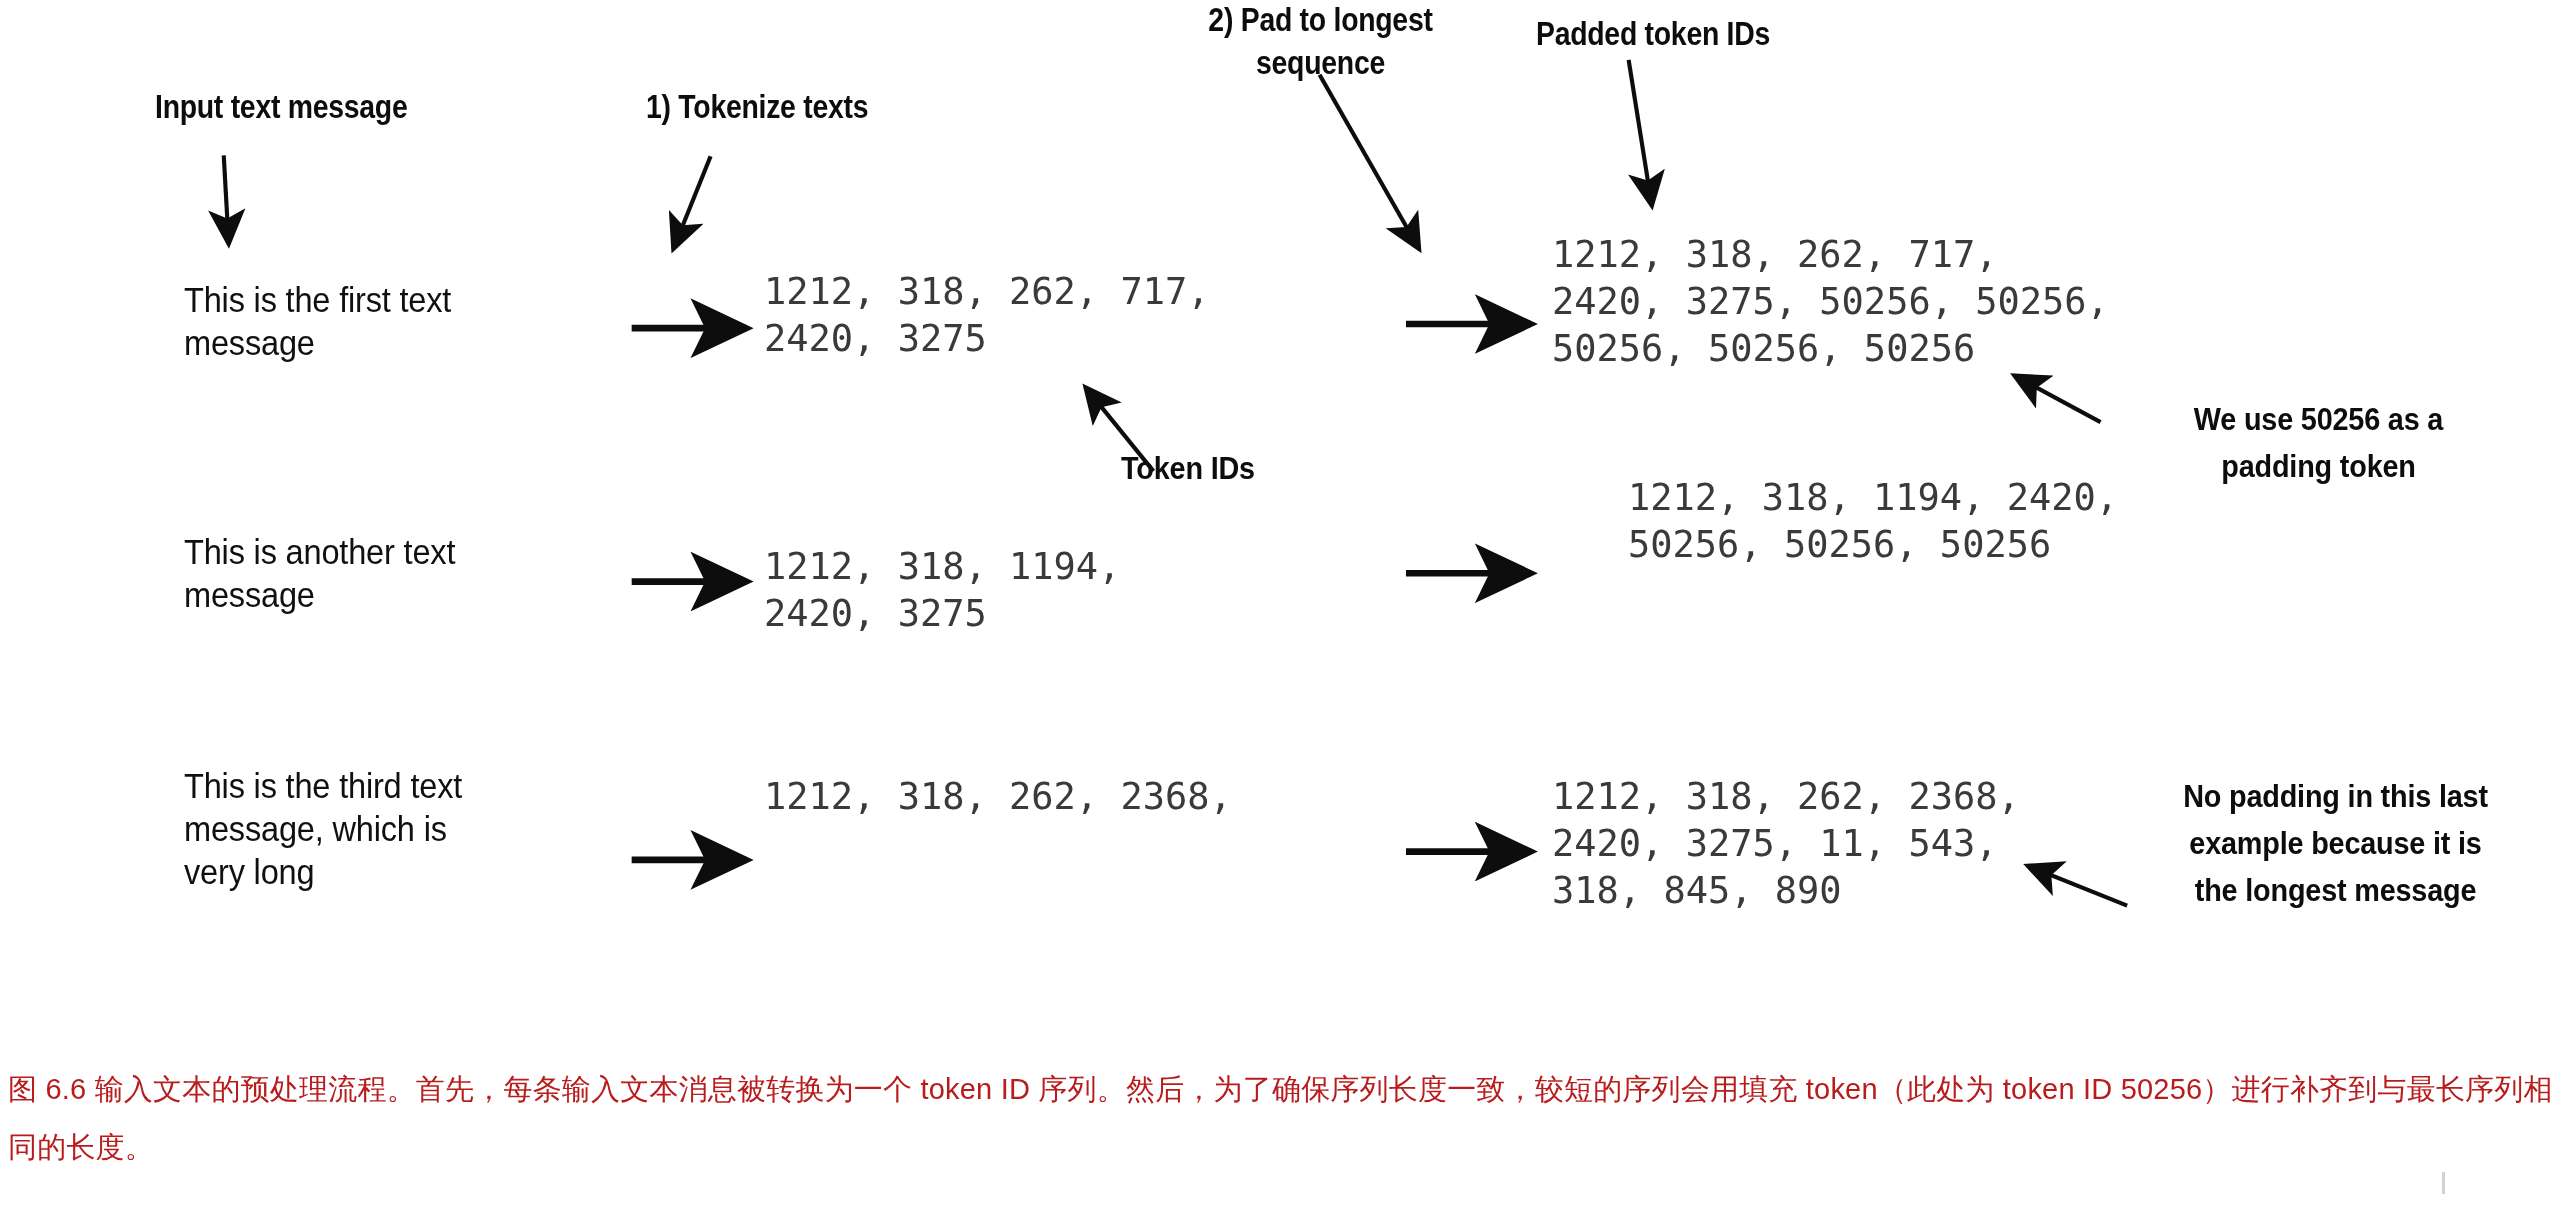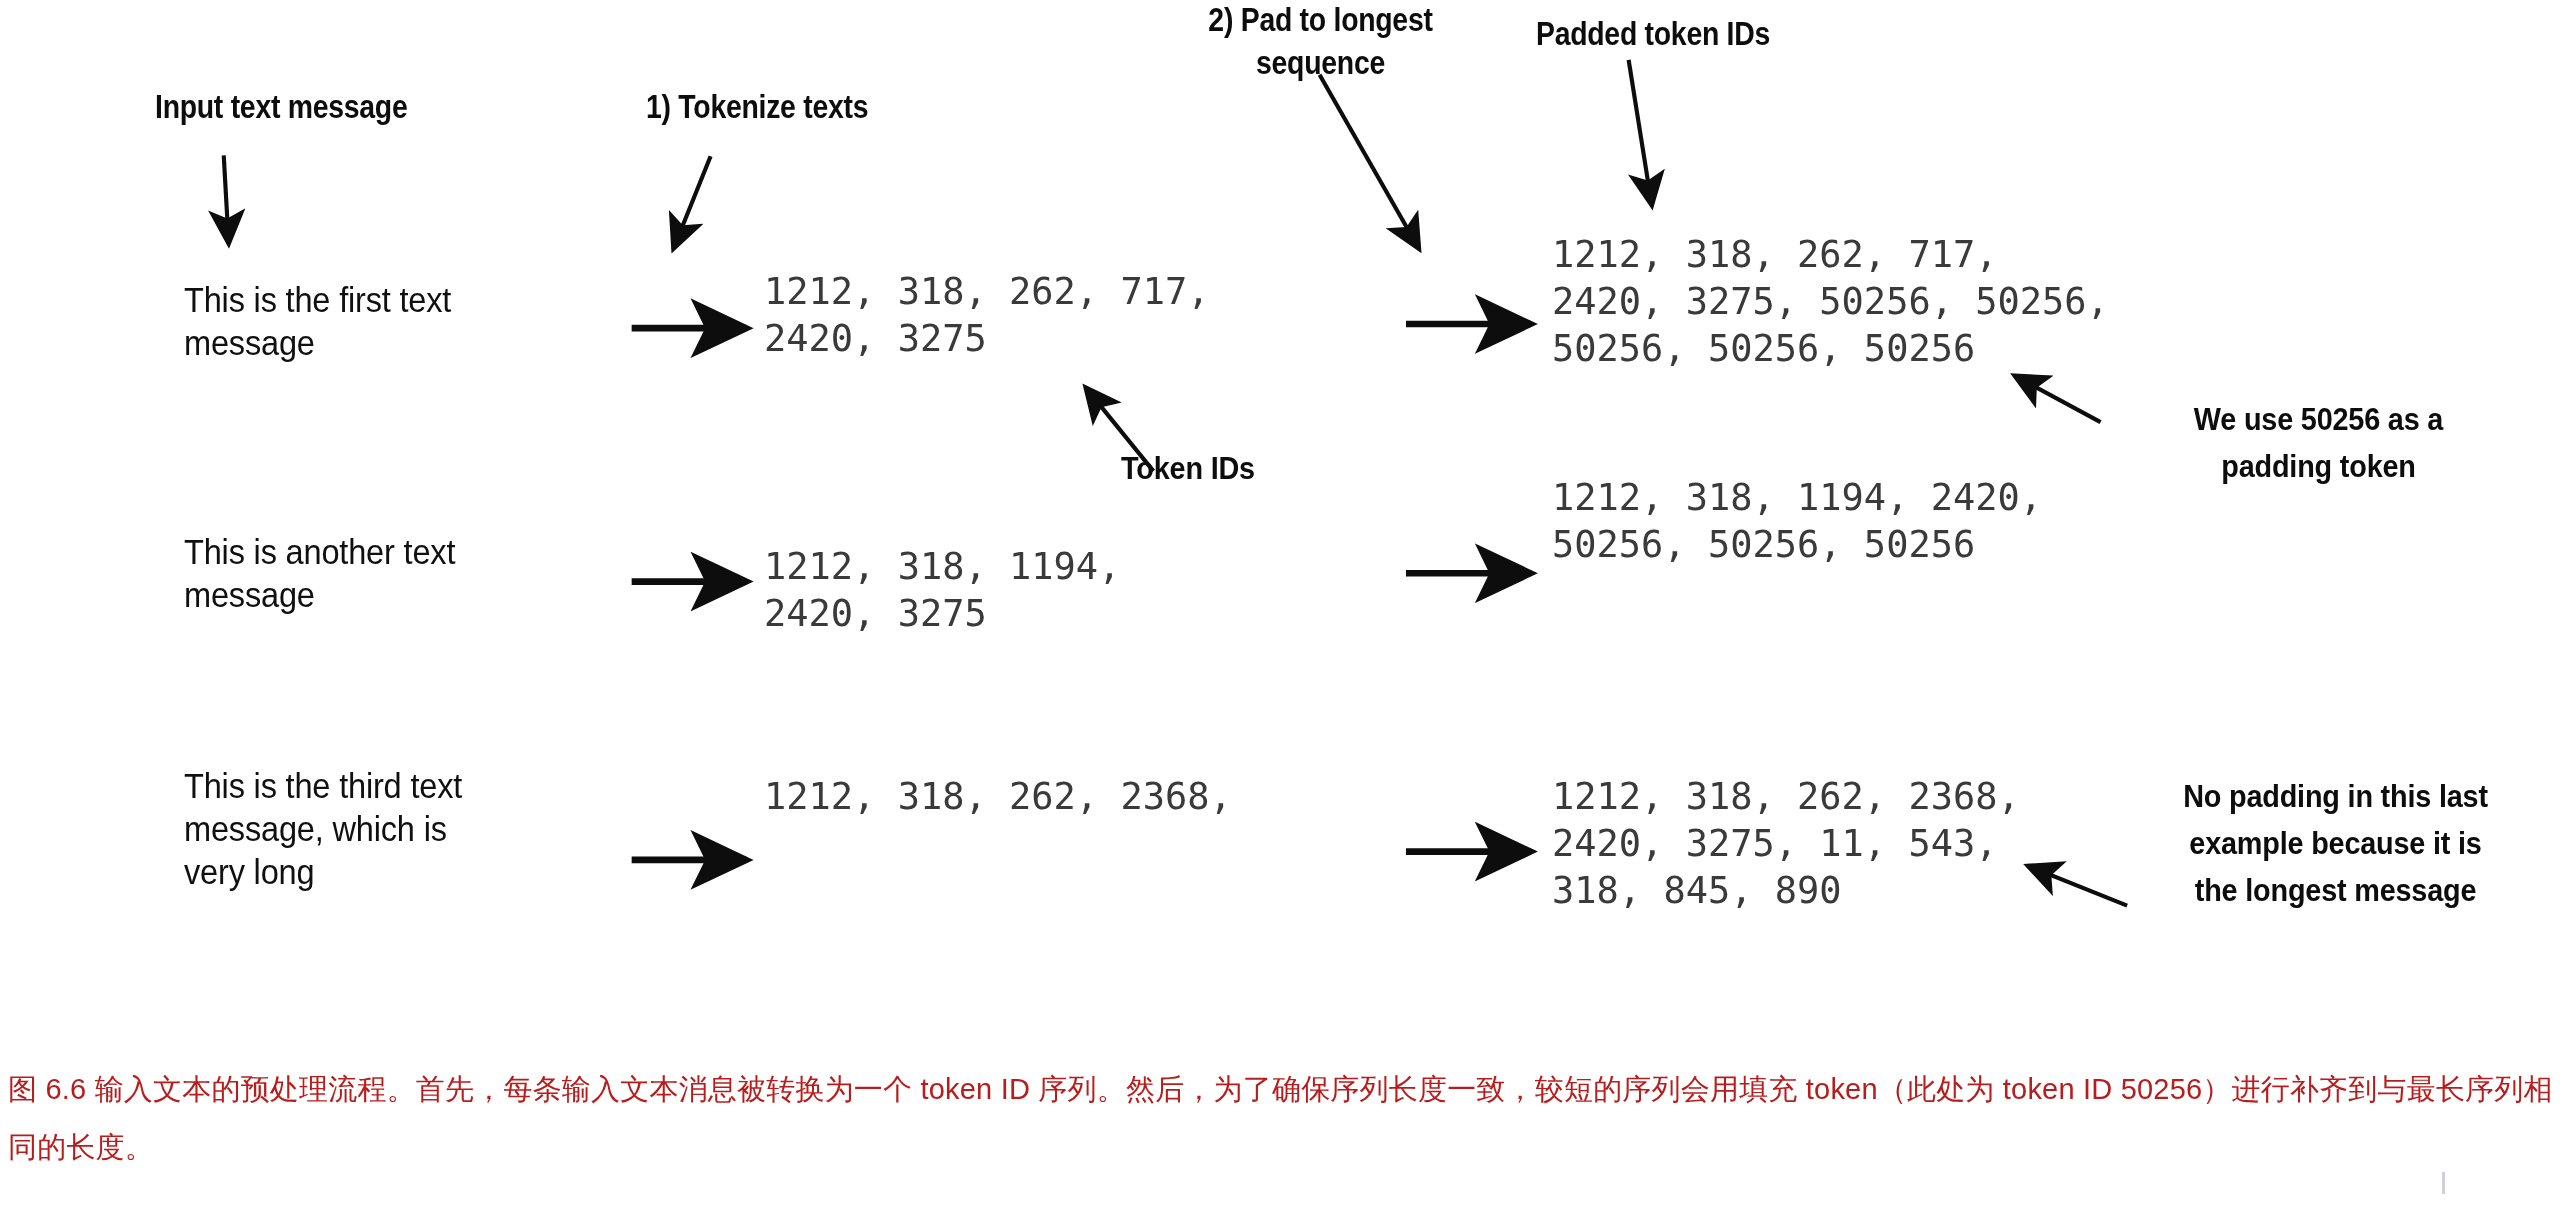--- a/index.html
+++ b/index.html
@@ -134,21 +134,21 @@
 
   <div class="ids" style="left:764px; top:268px;"><div><span>1212, 318, 262, 717,</span></div><div><span>2420, 3275</span></div></div>
 
   <div class="ids" style="left:1552px; top:231px;"><div><span>1212, 318, 262, 717,</span></div><div><span>2420, 3275, </span><span class="pad">50256, 50256,</span></div><div><span class="pad">50256, 50256, 50256</span></div></div>
 
   <div class="msg" style="left:184px; top:530px;">This is another text
 message</div>
 
   <div class="ids" style="left:764px; top:543px;"><div><span>1212, 318, 1194,</span></div><div><span>2420, 3275</span></div></div>
 
-  <div class="ids" style="left:1552px; top:474px;"><div><span>1212, 318, 1194, 2420,</span></div><div><span class="pad">50256, 50256, 50256</span></div></div>
+  <div class="ids" style="left:1628px; top:474px;"><div><span>1212, 318, 1194, 2420,</span></div><div><span class="pad">50256, 50256, 50256</span></div></div>
 
   <div class="msg" style="left:184px; top:764px;">This is the third text
 message, which is
 very long</div>
 
   <div class="ids" style="left:764px; top:773px;"><div><span>1212, 318, 262, 2368,</span></div></div>
 
   <div class="ids" style="left:1552px; top:773px;"><div><span>1212, 318, 262, 2368,</span></div><div><span>2420, 3275, 11, 543,</span></div><div><span>318, 845, 890</span></div></div>
 
   <div class="note" style="left:1055px; top:445px; width:266px;">Token IDs</div>

